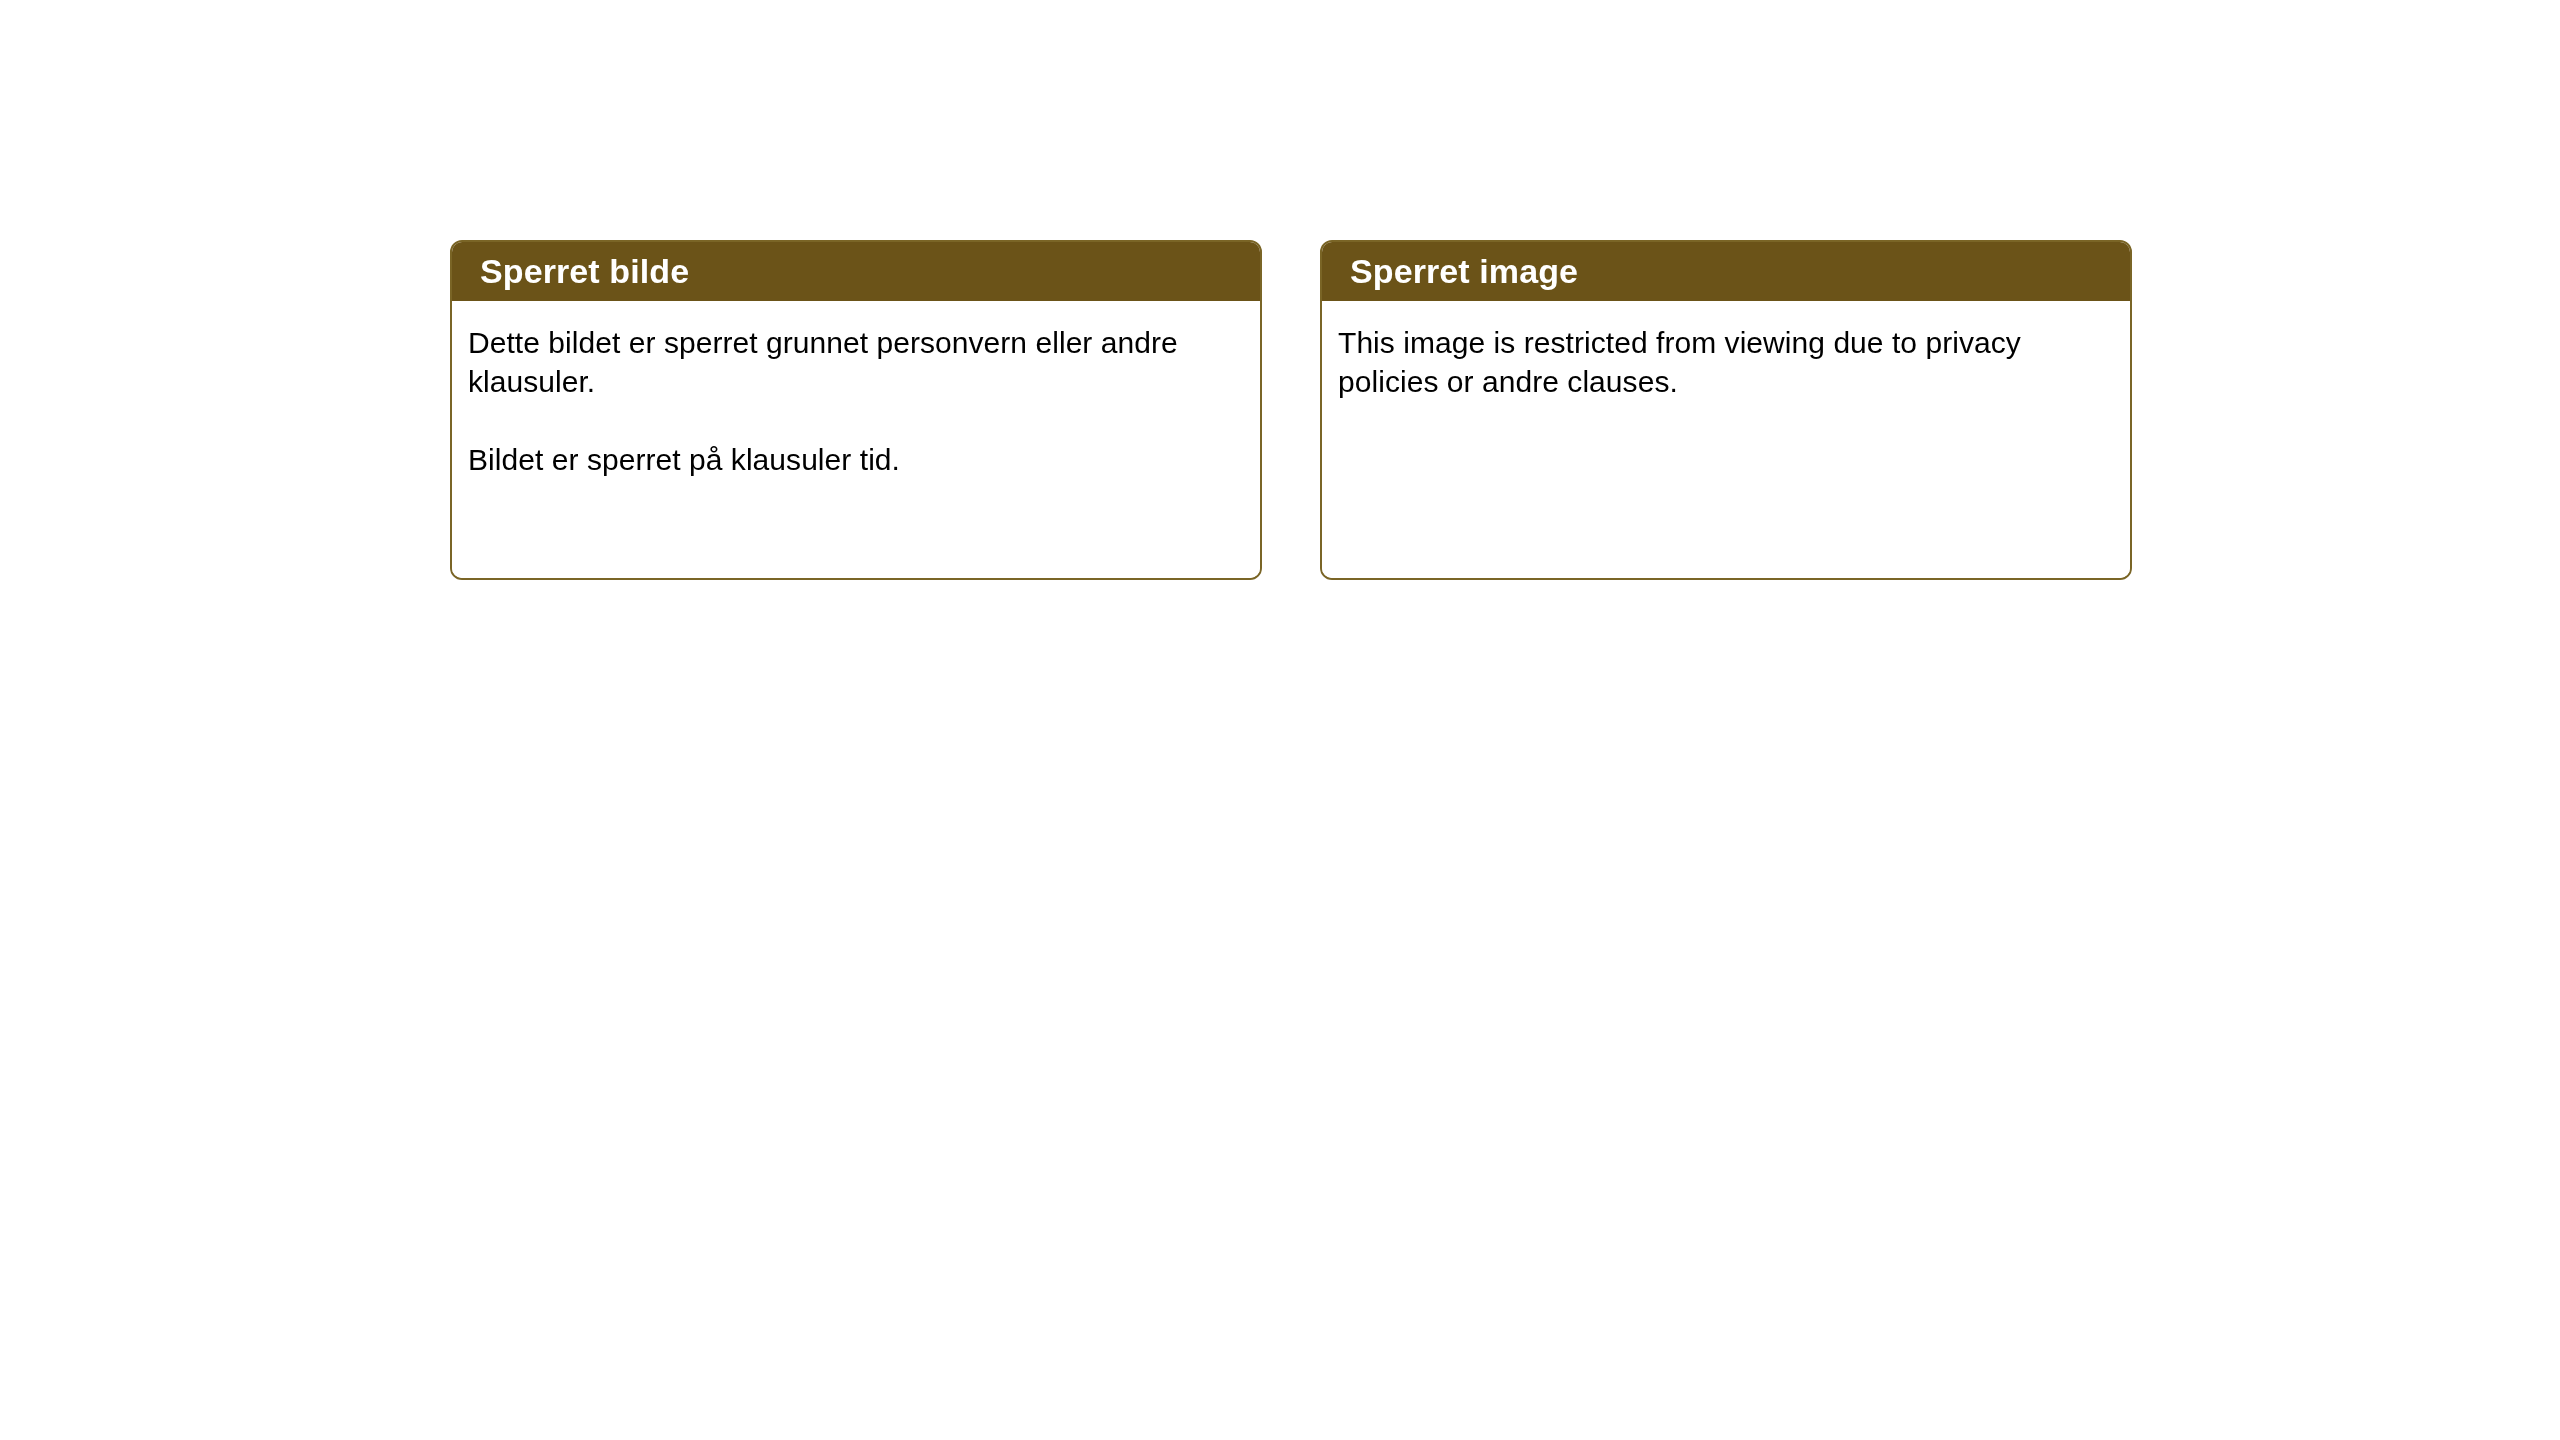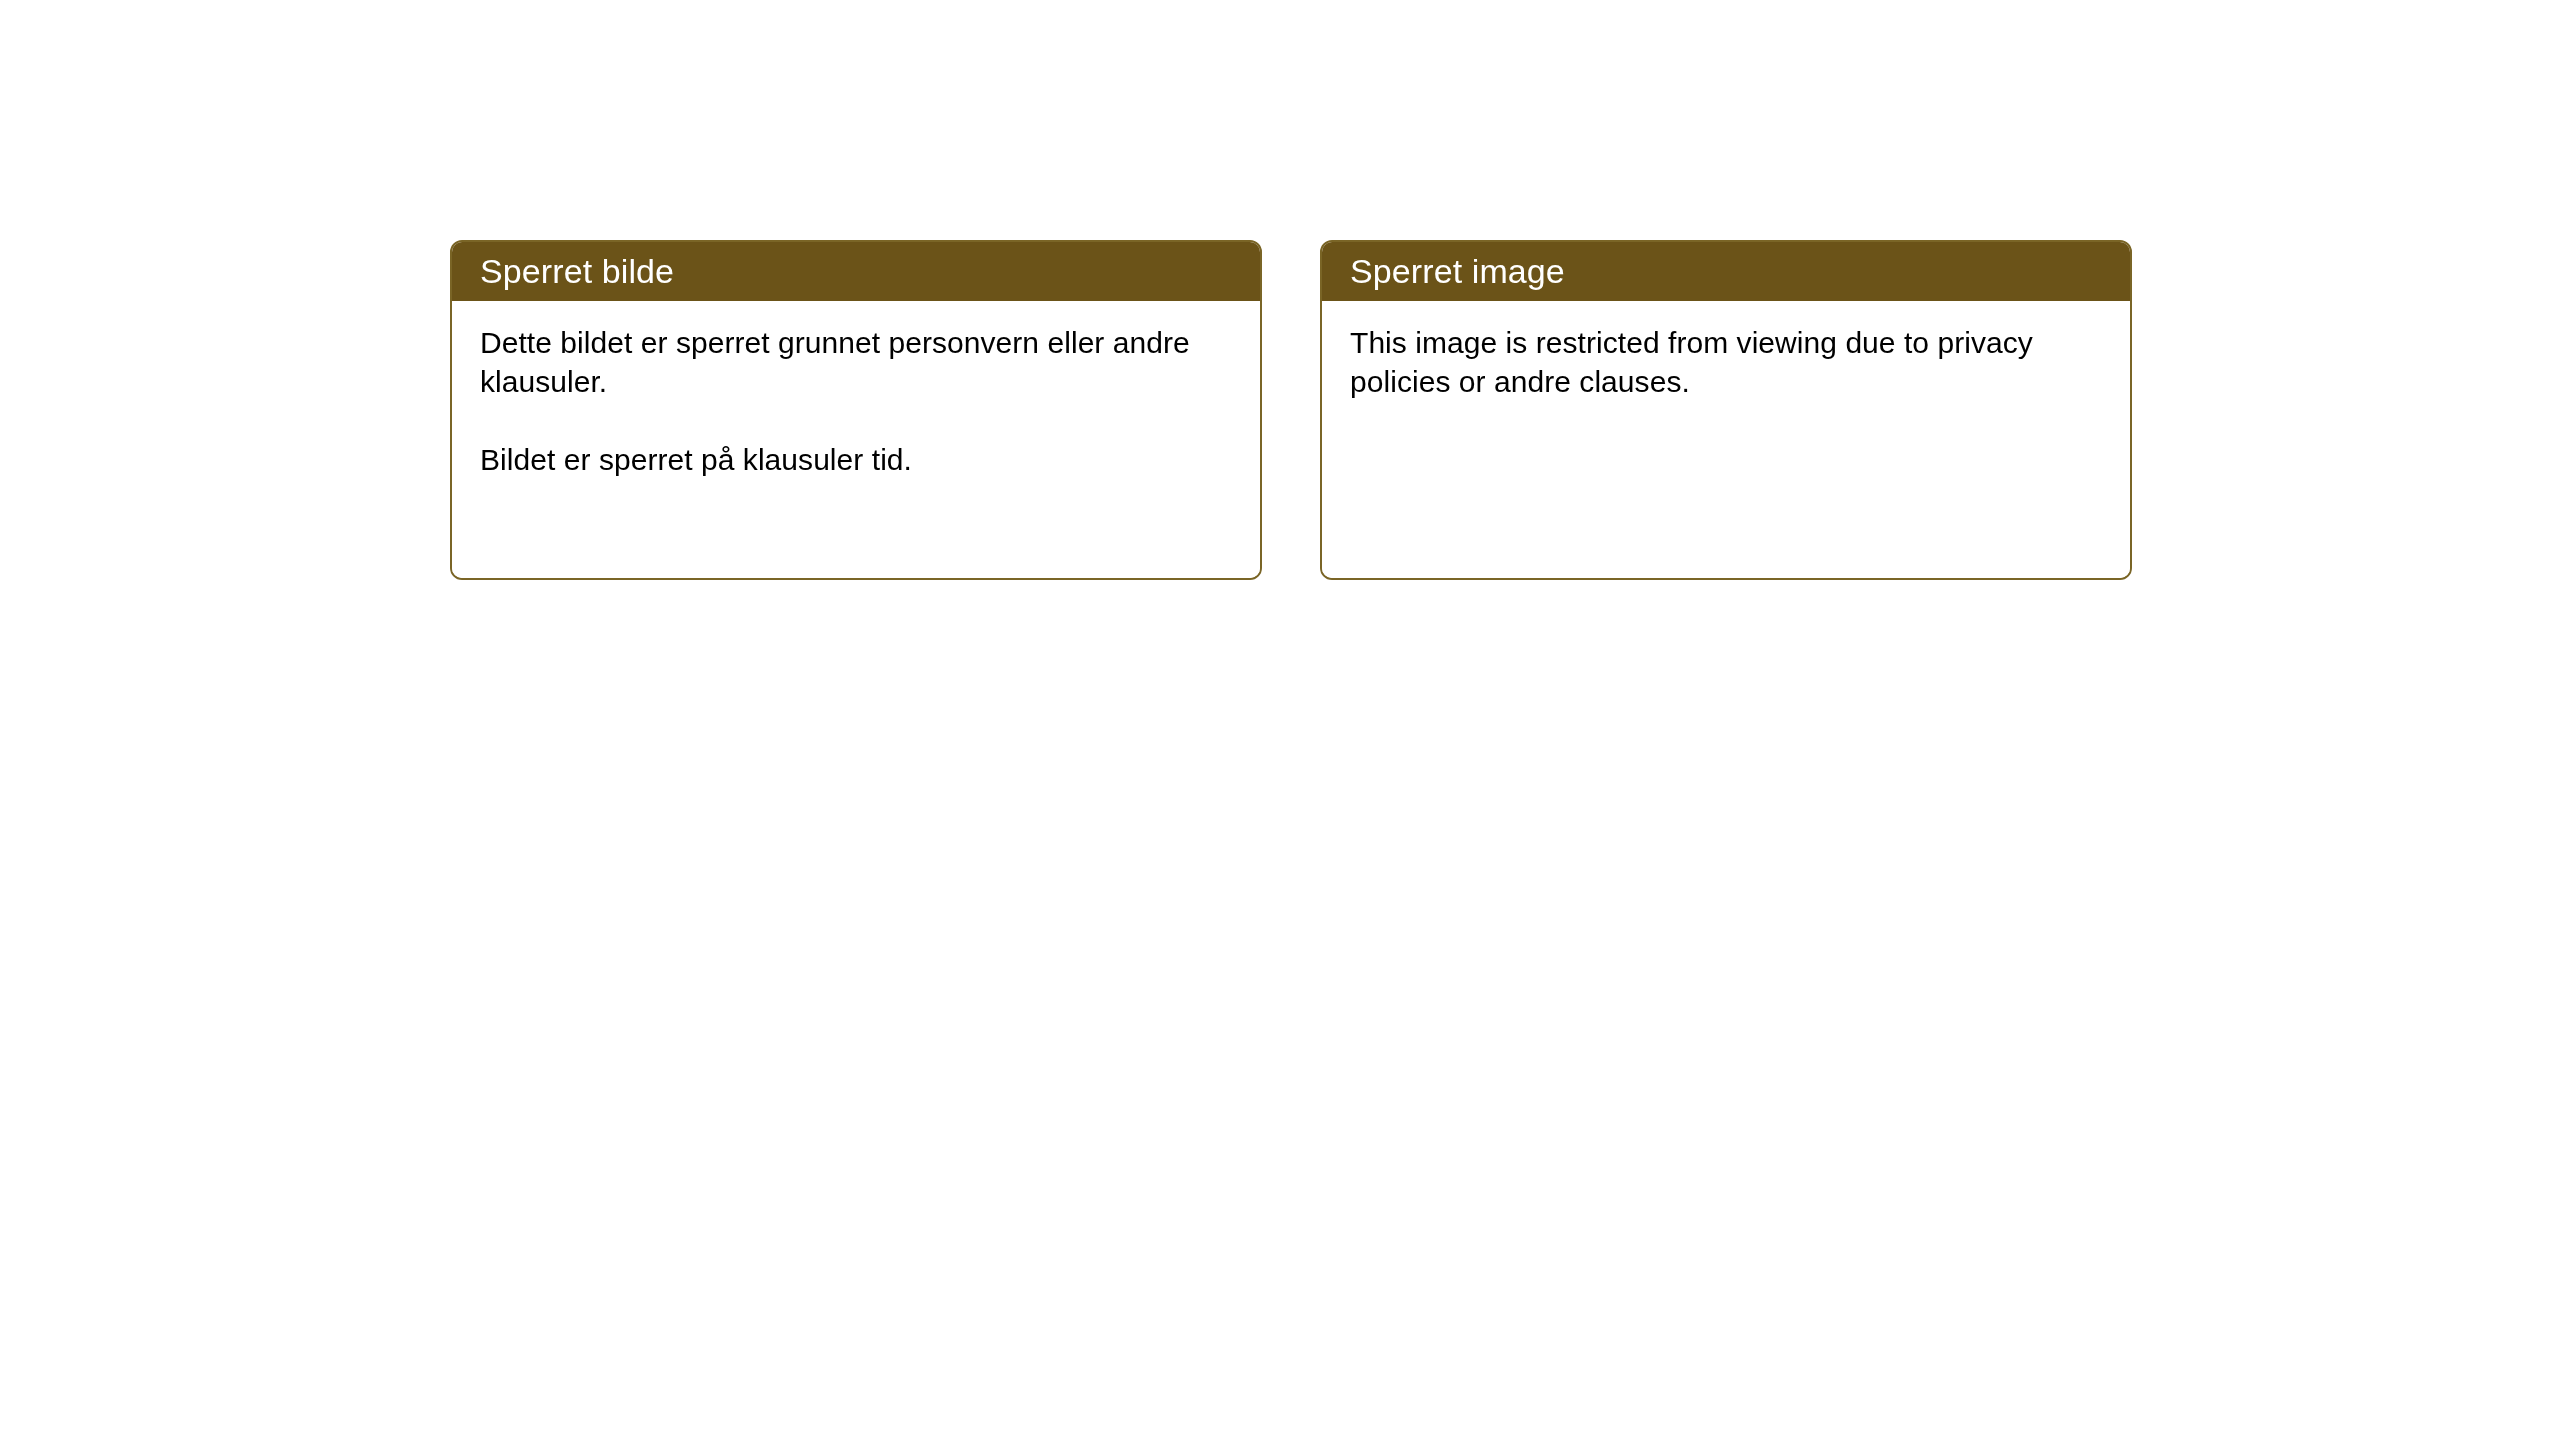--- a/index.html
+++ b/index.html
@@ -47,29 +47,29 @@
     margin: -2px -2px 0 -2px;
     display: flex;
     align-items: center;
     padding: 0 0 0 30px;
     box-sizing: border-box;
   }
 
   .card-title {
     color: #ffffff;
     font-size: 34px;
-    font-weight: 400;
+    font-weight: 700;
     line-height: 1;
     letter-spacing: 0.1px;
     white-space: nowrap;
   }
 
   .card-body {
     flex: 1 1 auto;
-    padding: 22px 26px 0 28px;
+    padding: 22px 26px 0 16px;
     box-sizing: border-box;
     background: #ffffff;
   }
 
   .card-paragraph {
     color: #000000;
     font-size: 30px;
     line-height: 39px;
     font-weight: 400;
     margin: 0;

